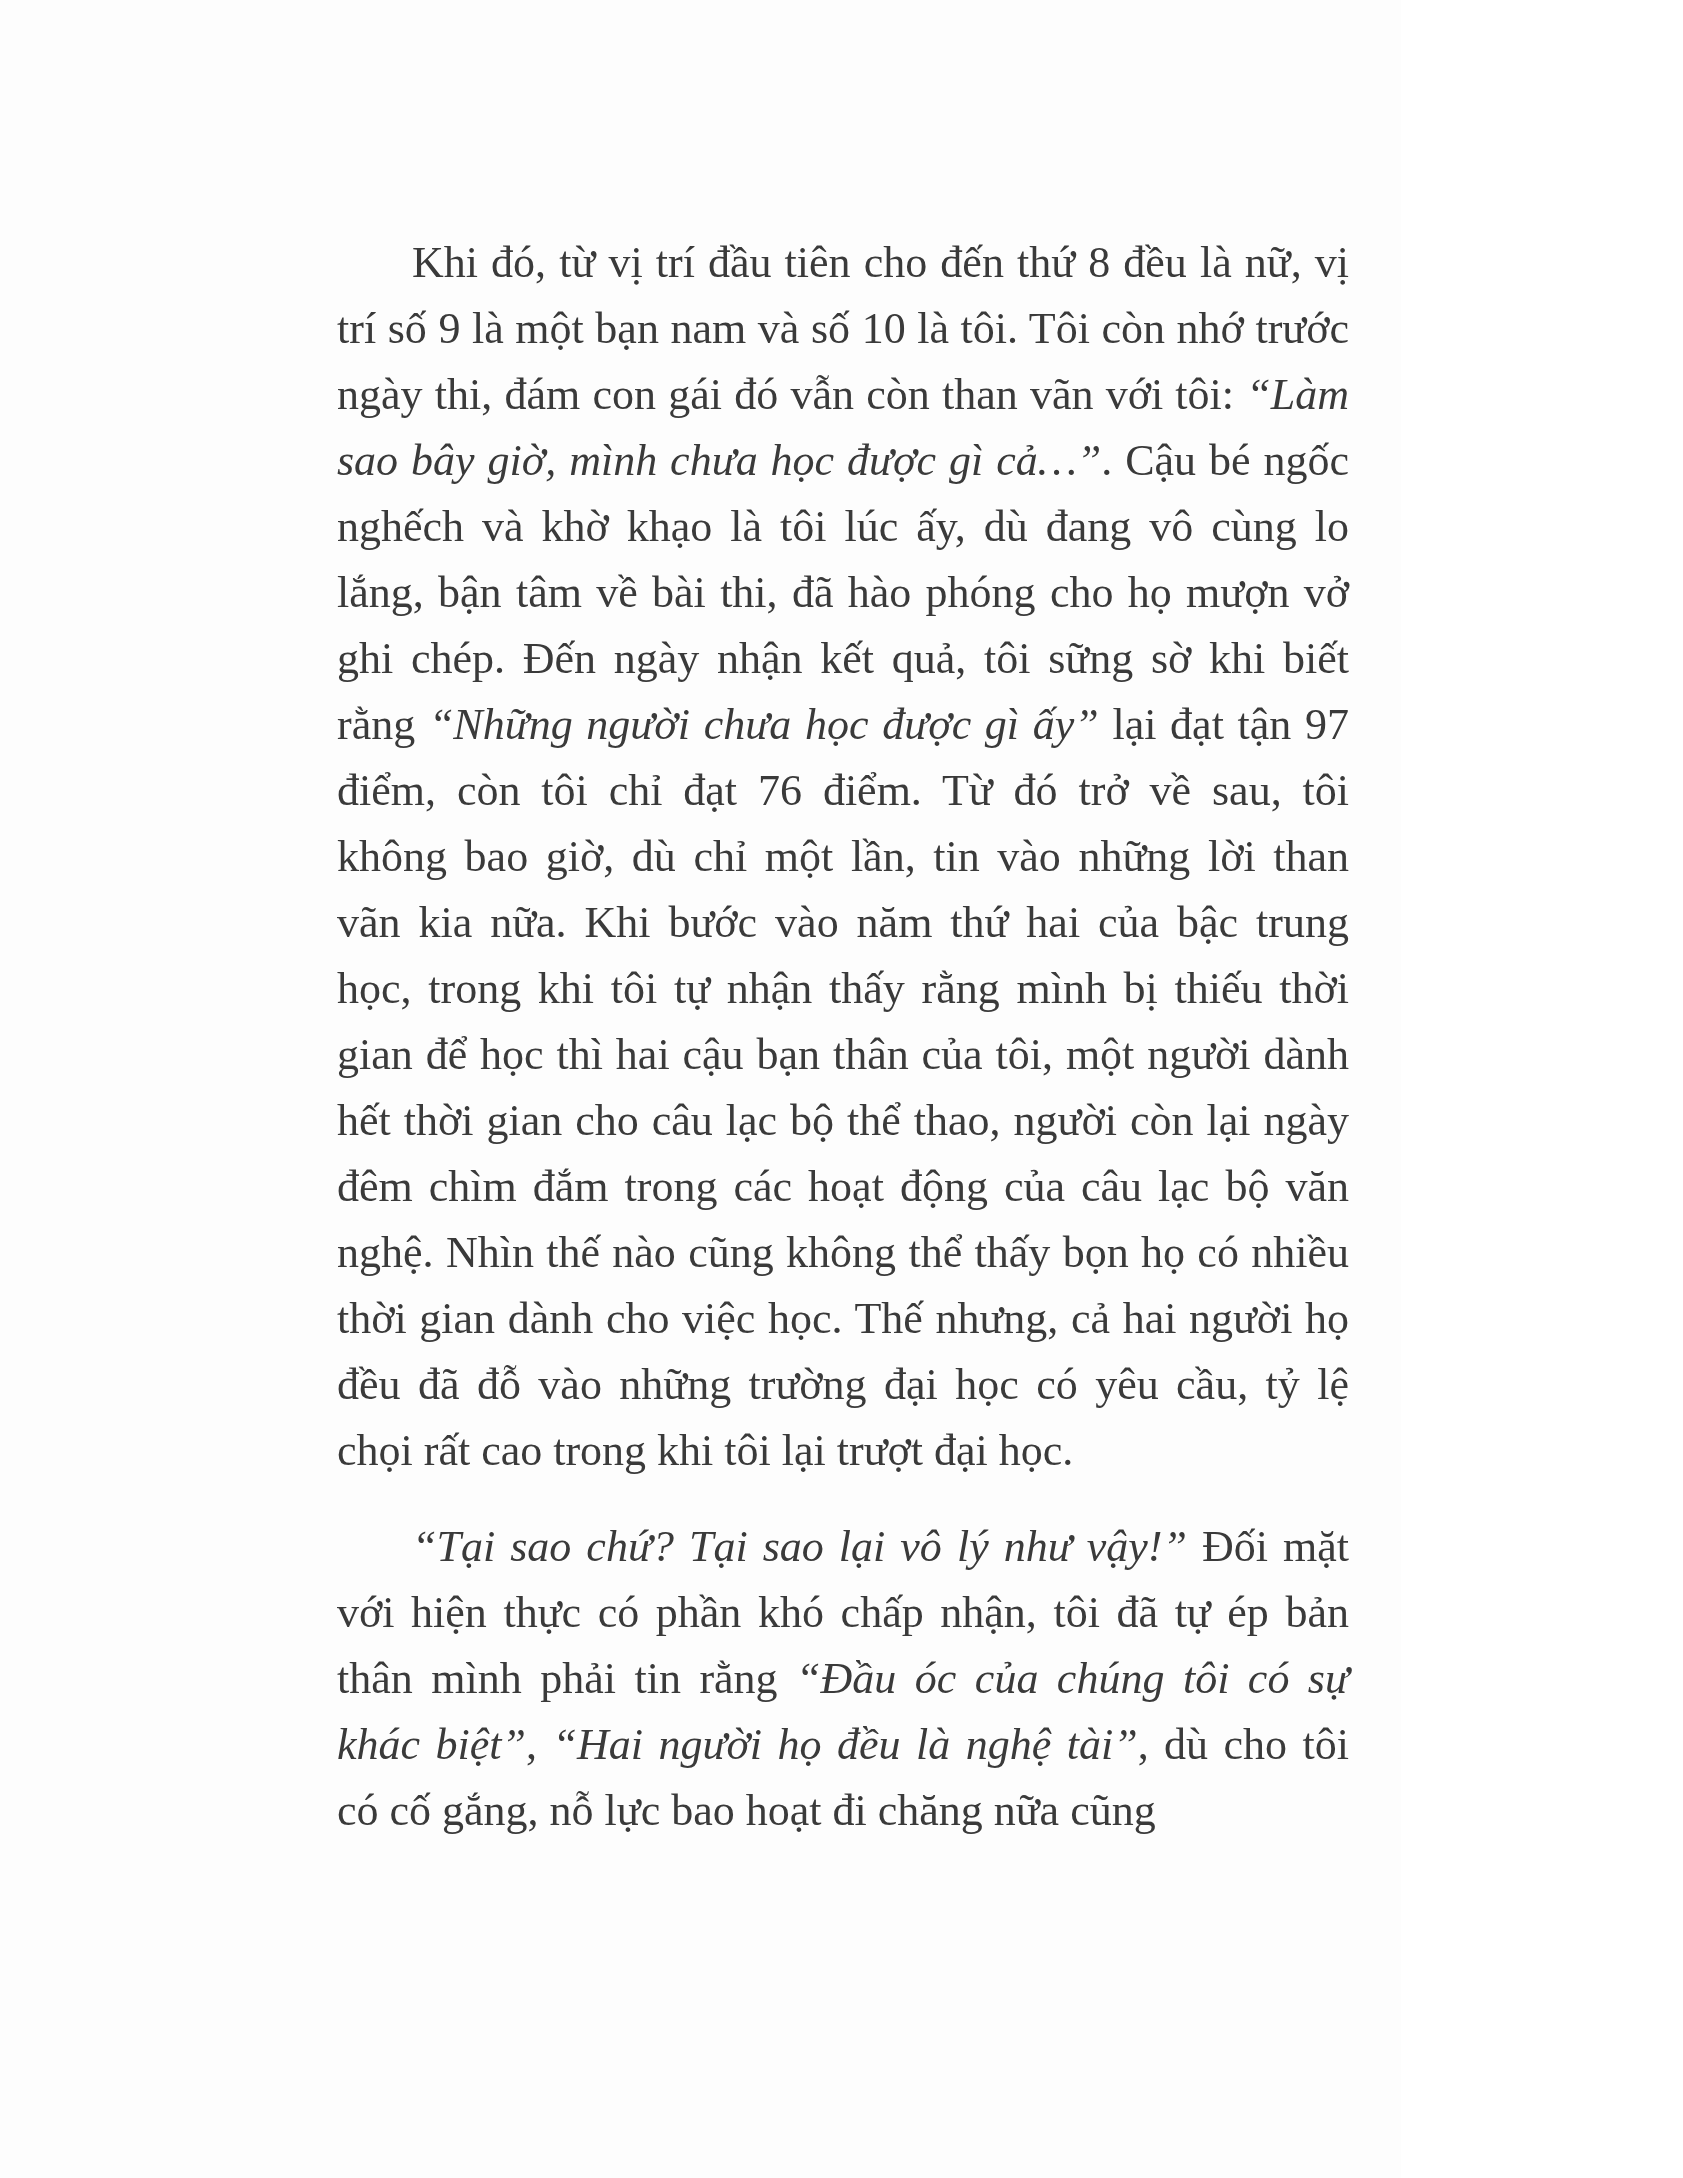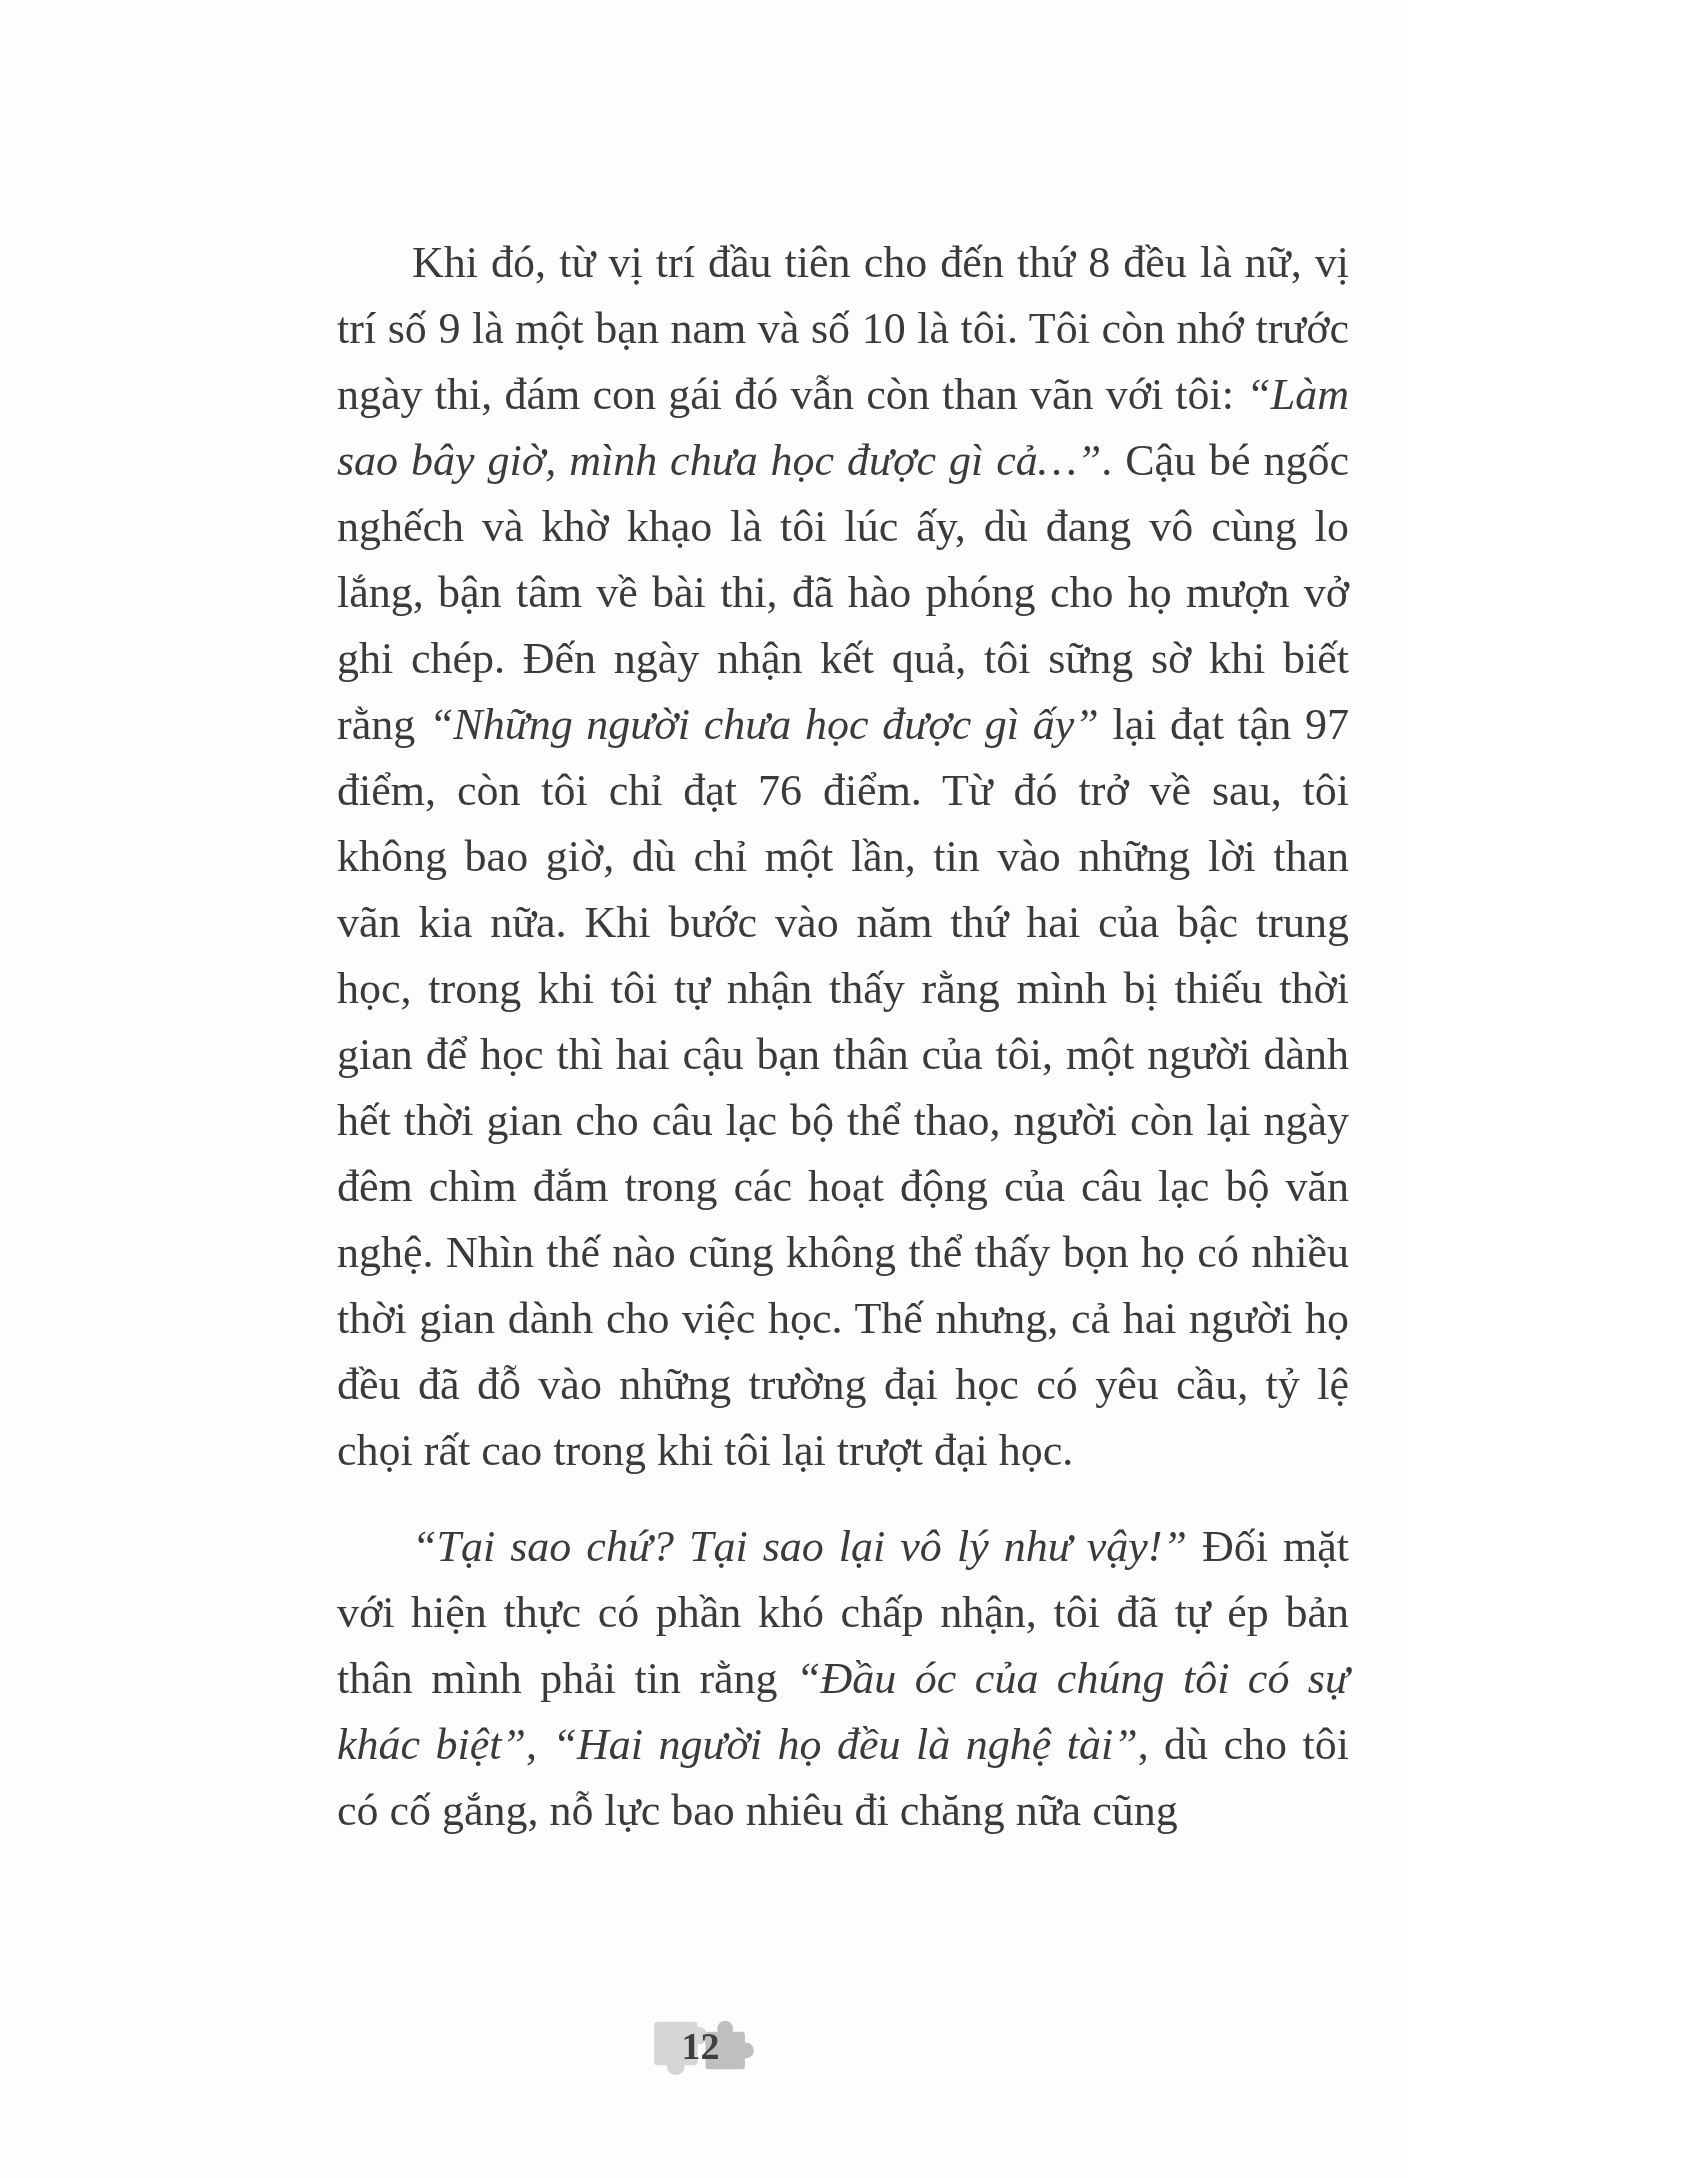--- a/index.html
+++ b/index.html
@@ -68,35 +68,18 @@
     font-family: "Liberation Serif", "DejaVu Serif", serif;
   }
 </style>
 </head>
 <body>
 
 <div class="page">
 
   <main class="text-block">
       <p class="para"><span>Khi đó, từ vị trí đầu tiên cho đến thứ 8 đều là nữ, vị trí số 9 là một bạn nam và số 10 là tôi. Tôi còn nhớ trước ngày thi, đám con gái đó vẫn còn than vãn với tôi: </span><em>“Làm sao bây giờ, mình chưa học được gì cả…”</em><span>. Cậu bé ngốc nghếch và khờ khạo là tôi lúc ấy, dù đang vô cùng lo lắng, bận tâm về bài thi, đã hào phóng cho họ mượn vở ghi chép. Đến ngày nhận kết quả, tôi sững sờ khi biết rằng </span><em>“Những người chưa học được gì ấy”</em><span> lại đạt tận 97 điểm, còn tôi chỉ đạt 76 điểm. Từ đó trở về sau, tôi không bao giờ, dù chỉ một lần, tin vào những lời than vãn kia nữa. Khi bước vào năm thứ hai của bậc trung học, trong khi tôi tự nhận thấy rằng mình bị thiếu thời gian để học thì hai cậu bạn thân của tôi, một người dành hết thời gian cho câu lạc bộ thể thao, người còn lại ngày đêm chìm đắm trong các hoạt động của câu lạc bộ văn nghệ. Nhìn thế nào cũng không thể thấy bọn họ có nhiều thời gian dành cho việc học. Thế nhưng, cả hai người họ đều đã đỗ vào những trường đại học có yêu cầu, tỷ lệ chọi rất cao trong khi tôi lại trượt đại học.</span></p>
-      <p class="para"><em>“Tại sao chứ? Tại sao lại vô lý như vậy!”</em><span> Đối mặt với hiện thực có phần khó chấp nhận, tôi đã tự ép bản thân mình phải tin rằng </span><em>“Đầu óc của chúng tôi có sự khác biệt”</em><span>, </span><em>“Hai người họ đều là nghệ tài”</em><span>, dù cho tôi có cố gắng, nỗ lực bao nhiêu đi chăng nữa cũng</span></p>
+      <p class="para"><em>“Tại sao chứ? Tại sao lại vô lý như vậy!”</em><span> Đối mặt với hiện thực có phần khó chấp nhận, tôi đã tự ép bản thân mình phải tin rằng </span><em>“Đầu óc của chúng tôi có sự khác biệt”</em><span>, </span><em>“Hai người họ đều là nghệ tài”</em><span>, dù cho tôi có cố gắng, nỗ lực bao hoạt đi chăng nữa cũng</span></p>
     </main>
 
-  <footer class="page-footer">
-    <div class="footer-inner">
-      <svg class="puzzle-icon-svg" viewBox="0 0 130 76" aria-hidden="true">
-        <g fill="#d6d6d6">
-          <rect x="18" y="14" width="44" height="44" rx="3"></rect>
-          <circle cx="63" cy="28" r="9"></circle>
-          <circle cx="40" cy="59" r="9"></circle>
-        </g>
-        <g fill="#bfbfbf">
-          <rect x="70" y="24" width="40" height="38" rx="3"></rect>
-          <circle cx="90" cy="21" r="8"></circle>
-          <circle cx="111" cy="43" r="8"></circle>
-        </g>
-      </svg>
-      <span class="page-number">12</span>
-    </div>
-  </footer>
 
 </div>
 
 
 </body></html>

